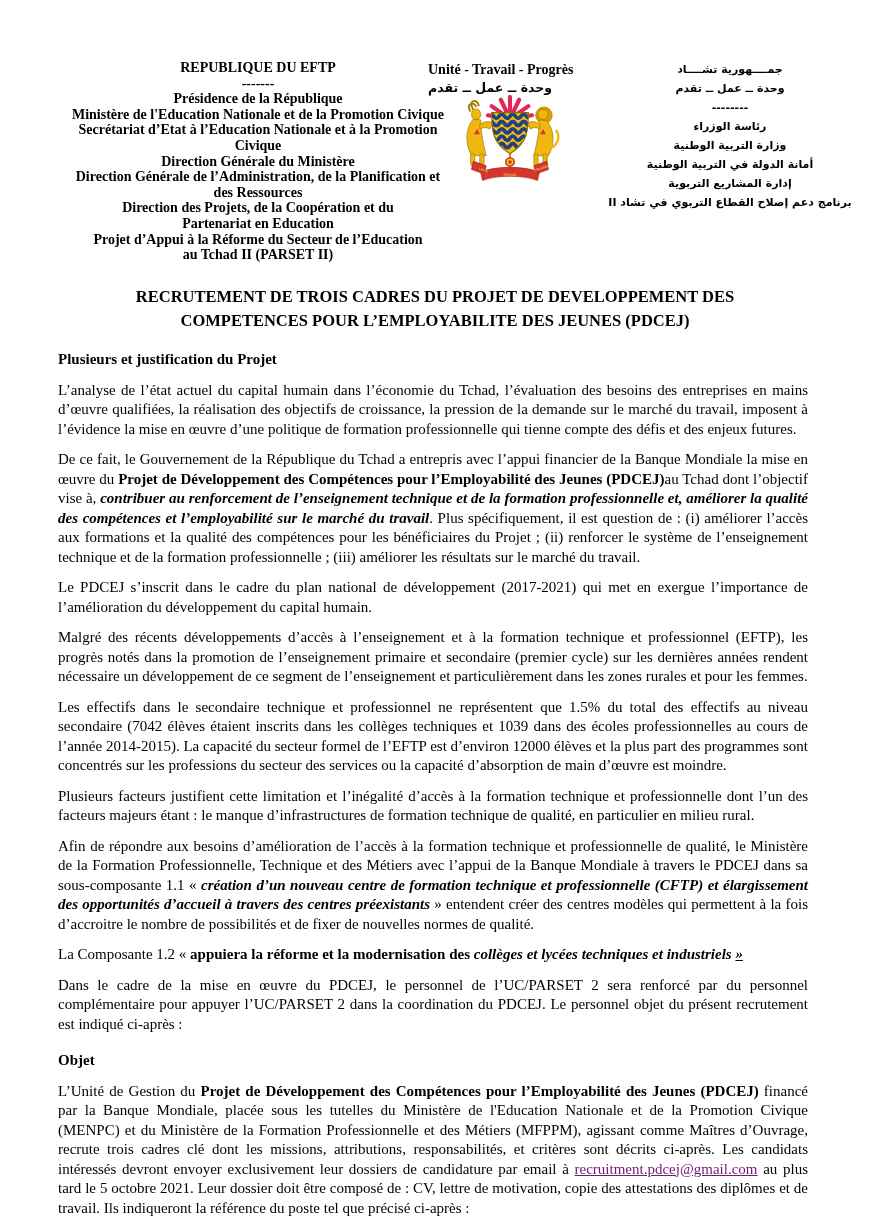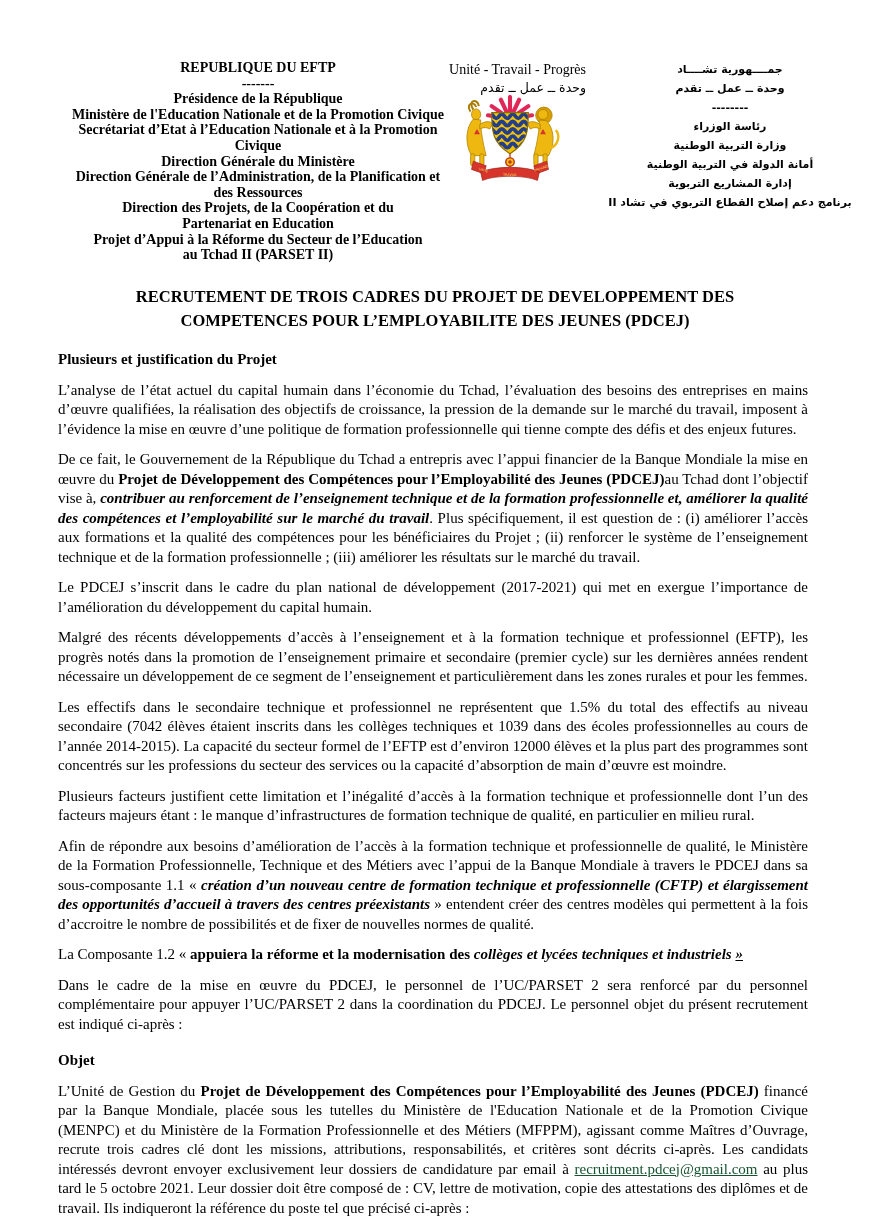--- a/index.html
+++ b/index.html
@@ -13,22 +13,22 @@
     font-family: "Liberation Serif", serif;
     overflow: hidden;
   }
   
   .hdr-left {
     position: absolute; left: 55px; top: 60px; width: 406px;
     text-align: center; font-weight: bold;
     font-size: 14px; line-height: 15.6px;
   }
   .hdr-center-motto {
-    position: absolute; left: 418px; top: 61px; width: 168px;
-    text-align: right; font-weight: normal; font-size: 14px; line-height: 18px;
+    position: absolute; left: 428px; top: 61px; width: 168px;
+    text-align: left; font-weight: bold; font-size: 14px; line-height: 18px;
   }
   .hdr-center-motto .ar { font-family: "DejaVu Sans", sans-serif; font-size: 12.5px; }
   .emblem-wrap { position: absolute; left: 455px; top: 95px; width: 110px; height: 92px; }
   .hdr-right {
     position: absolute; left: 598px; top: 60px; width: 264px;
     direction: rtl; text-align: center; font-weight: bold;
     font-family: "DejaVu Sans", sans-serif;
     font-size: 11px; line-height: 19px;
   }
   
@@ -43,21 +43,21 @@
   .section-heading {
     font-weight: bold; margin: 17px 0 0 0; font-size: 15px;
   }
   .body-par {
     margin: 11px 4px 0 0; text-align: justify;
   }
   .run-n  { font-style: normal; font-weight: normal; }
   .run-b  { font-weight: bold; }
   .run-bi { font-weight: bold; font-style: italic; }
   .run-biu{ font-weight: bold; font-style: italic; text-decoration: underline; }
-  a.run-link { color: #14532d; text-decoration: underline; cursor: pointer; font-family: Liberation Serif, serif; }
+  a.run-link { color: #701a75; text-decoration: underline; cursor: pointer; font-family: Liberation Serif, serif; }
 </style>
 </head>
 <body>
 
 <div class="page">
 
   <div class="hdr-left">
       <div>REPUBLIQUE DU EFTP</div>
       <div>-------</div>
       <div>Présidence de la République</div>

